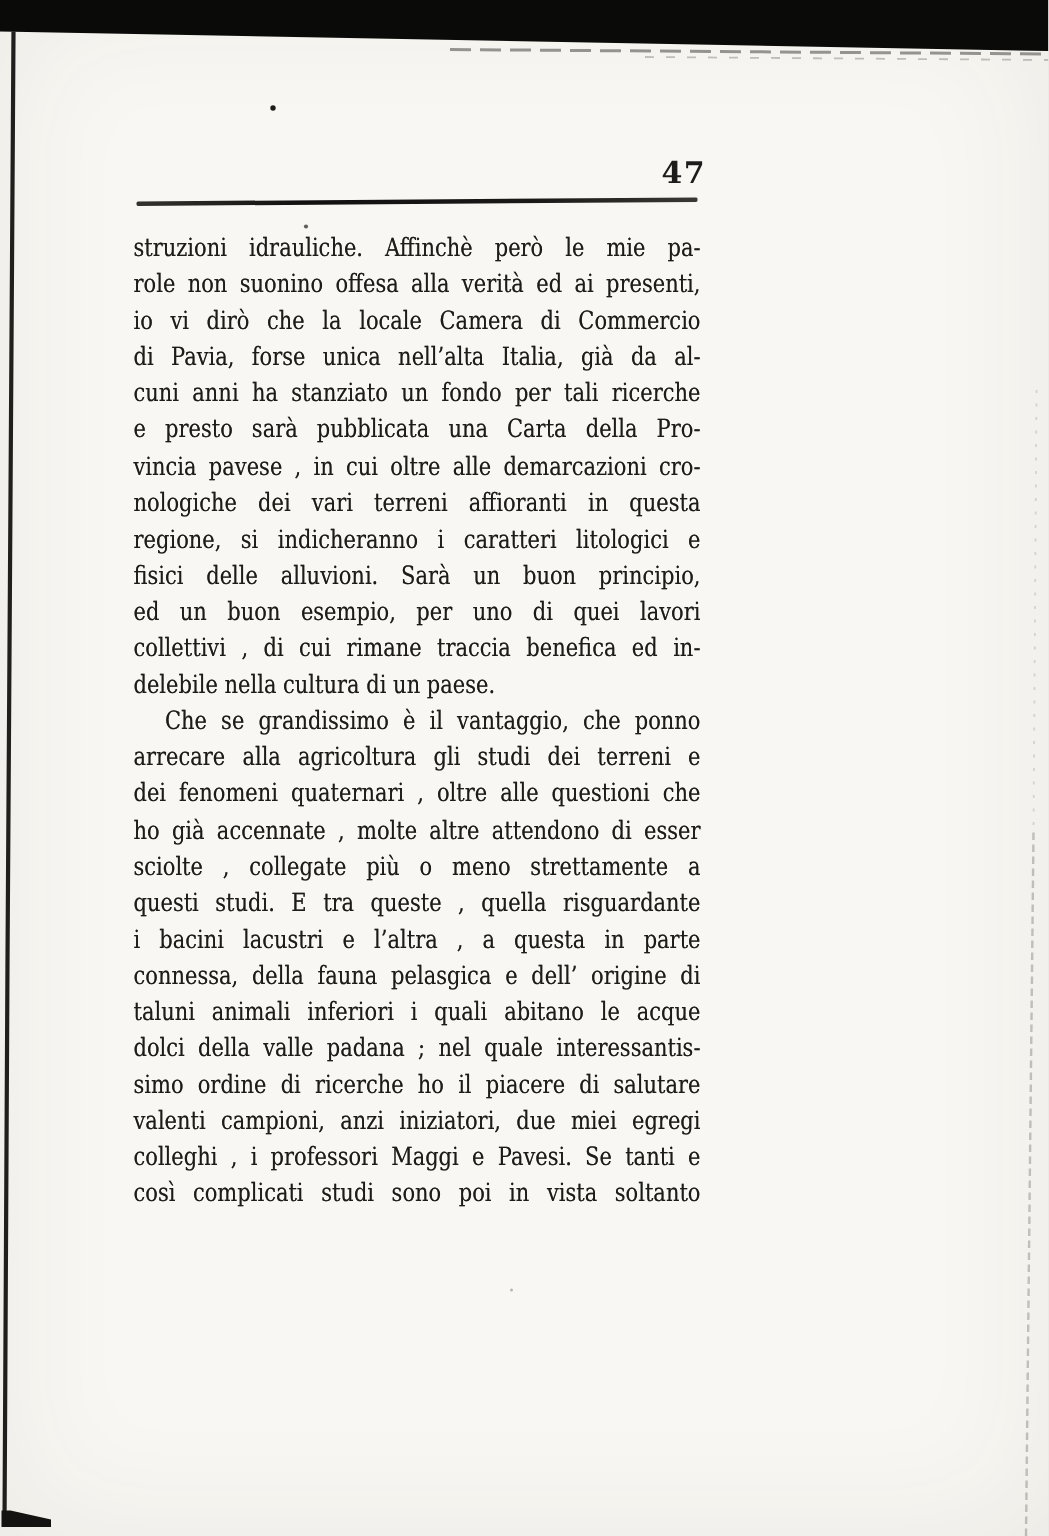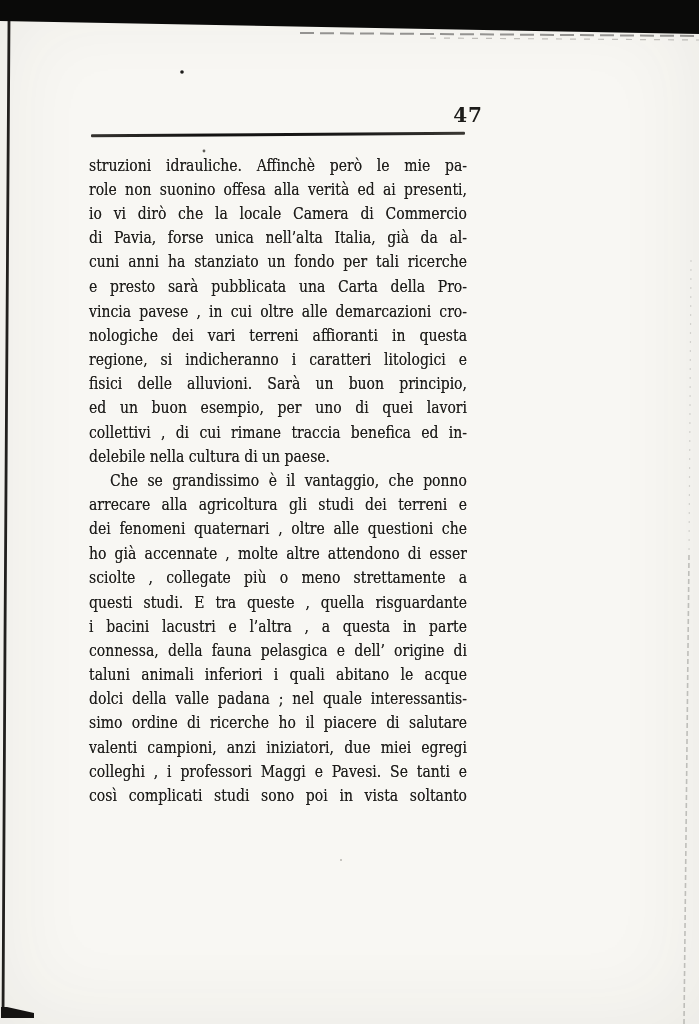--- a/index.html
+++ b/index.html
@@ -16,21 +16,21 @@
     position: absolute;
     left: 0; top: 0;
     width: 699px; height: 1024px;
     pointer-events: none;
   }
   .pagenum {
     position: absolute;
     left: 441px;
     top: 103px;
     width: 42px;
-    text-align: right;
+    text-align: left;
     font-size: 20px;
     font-weight: bold;
     color: #1d1c1a;
     letter-spacing: 1px;
   }
   .rule {
     position: absolute;
     left: 91px;
     top: 133px;
     width: 374px;

